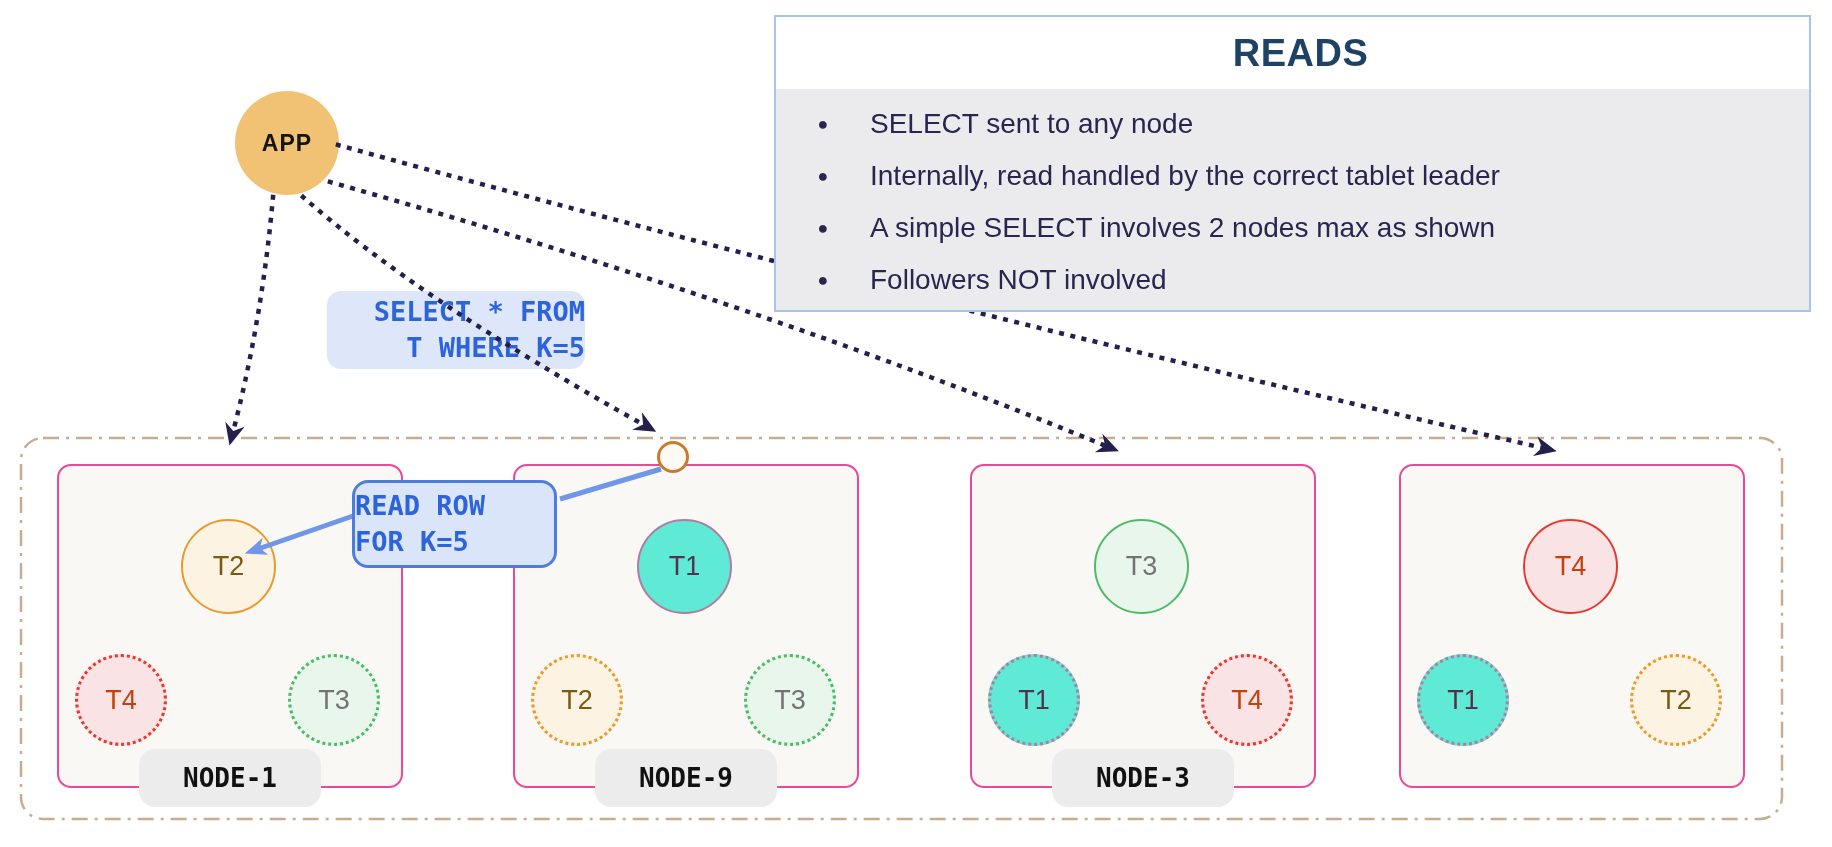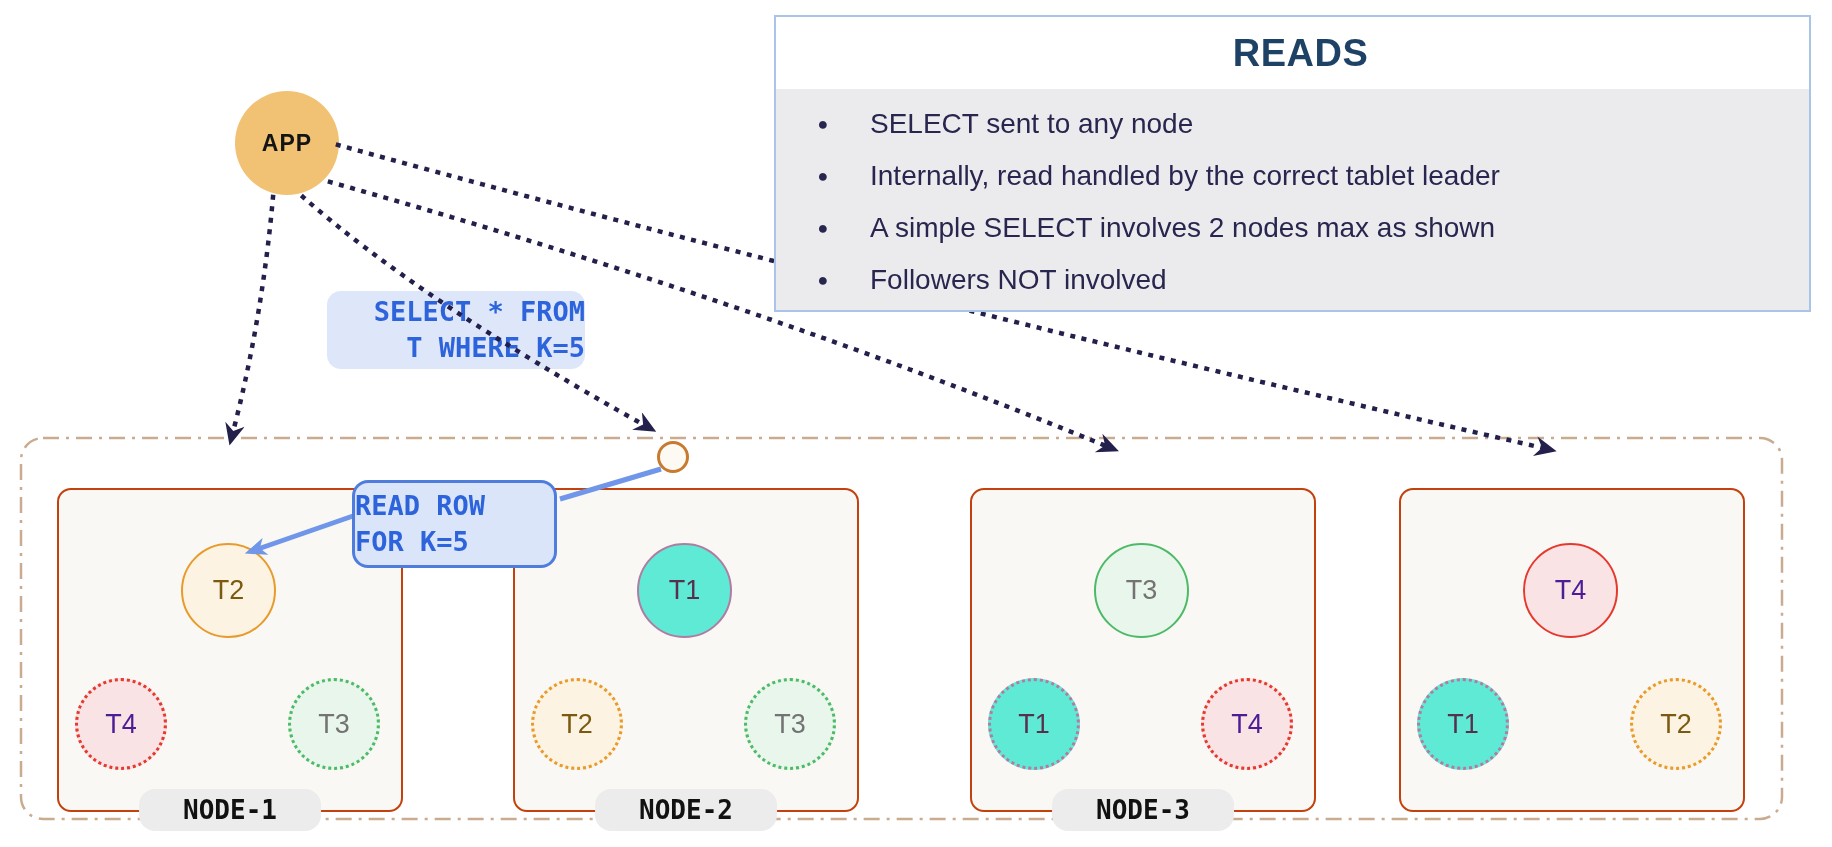--- a/index.html
+++ b/index.html
@@ -3,37 +3,37 @@
 <meta charset="utf-8">
 <style>
   html,body{margin:0;padding:0;background:#ffffff;}
   .stage{position:relative;width:1832px;height:847px;background:#ffffff;overflow:hidden;
          font-family:"Liberation Sans",sans-serif;}
   svg.layer{position:absolute;left:0;top:0;width:1832px;height:847px;pointer-events:none;}
   #bg-svg{z-index:0;}
   #fg-svg{z-index:4;}
 
   
-  .node{position:absolute;top:488px;width:342px;height:320px;background:#FAF8F4;
-        border:2px solid #c2410c;border-radius:14px;z-index:2;}
+  .node{position:absolute;top:464px;width:342px;height:320px;background:#FAF8F4;
+        border:2px solid #ec4899;border-radius:14px;z-index:2;}
   .node-pill{position:absolute;left:50%;bottom:-21px;transform:translateX(-50%);
-             height:42px;line-height:42px;padding:0 44px;background:#ECECEC;border-radius:16px;
+             height:42px;line-height:42px;padding:8px 44px;background:#ECECEC;border-radius:16px;
              font-family:"DejaVu Sans Mono",monospace;font-weight:bold;font-size:26px;color:#111111;
              white-space:nowrap;z-index:3;}
   .tablet{position:absolute;border-radius:50%;display:flex;align-items:center;justify-content:center;
           font-size:27px;font-family:"Liberation Sans",sans-serif;}
   .tablet.leader{width:91px;height:91px;border-width:2.5px;border-style:solid;}
   .tablet.follower{width:86px;height:86px;border-width:3px;border-style:dotted;}
   .pos-leader{left:122px;top:53px;}
   .pos-f1{left:16px;top:188px;}
   .pos-f2{left:229px;top:188px;}
   .c-orange{border-color:#E89A2B;background:#FCF3E2;color:#7A5A10;}
   .c-purple{border-color:#B07CA2;background:#5eead4;color:#57304D;}
   .c-green{border-color:#4DBA67;background:#E9F6EC;color:#737373;}
-  .c-red{border-color:#E5392E;background:#FAE3E5;color:#4c1d95;}
+  .c-red{border-color:#E5392E;background:#FAE3E5;color:#c2410c;}
 
   
   .app-circle{position:absolute;left:235px;top:91px;width:104px;height:104px;border-radius:50%;
               background:#F2C274;display:flex;align-items:center;justify-content:center;
               font-weight:bold;font-size:23px;letter-spacing:1px;color:#141414;z-index:2;}
 
   
   .reads-panel{position:absolute;left:774px;top:15px;width:1037px;height:297px;background:#ffffff;
                border:2px solid #A9C4E9;box-sizing:border-box;z-index:5;}
   .reads-title{height:72px;display:flex;align-items:center;justify-content:center;
@@ -71,21 +71,21 @@
   <div class="node" style="left:57px">
     <div class="tablet pos-leader leader c-orange">T2</div>
     <div class="tablet pos-f1 follower c-red">T4</div>
     <div class="tablet pos-f2 follower c-green">T3</div>
     <div class="node-pill">NODE-1</div>
   </div>
   <div class="node" style="left:513px">
     <div class="tablet pos-leader leader c-purple">T1</div>
     <div class="tablet pos-f1 follower c-orange">T2</div>
     <div class="tablet pos-f2 follower c-green">T3</div>
-    <div class="node-pill">NODE-2</div>
+    <div class="node-pill">NODE-9</div>
   </div>
   <div class="node" style="left:970px">
     <div class="tablet pos-leader leader c-green">T3</div>
     <div class="tablet pos-f1 follower c-purple">T1</div>
     <div class="tablet pos-f2 follower c-red">T4</div>
     <div class="node-pill">NODE-3</div>
   </div>
   <div class="node" style="left:1399px">
     <div class="tablet pos-leader leader c-red">T4</div>
     <div class="tablet pos-f1 follower c-purple">T1</div>

